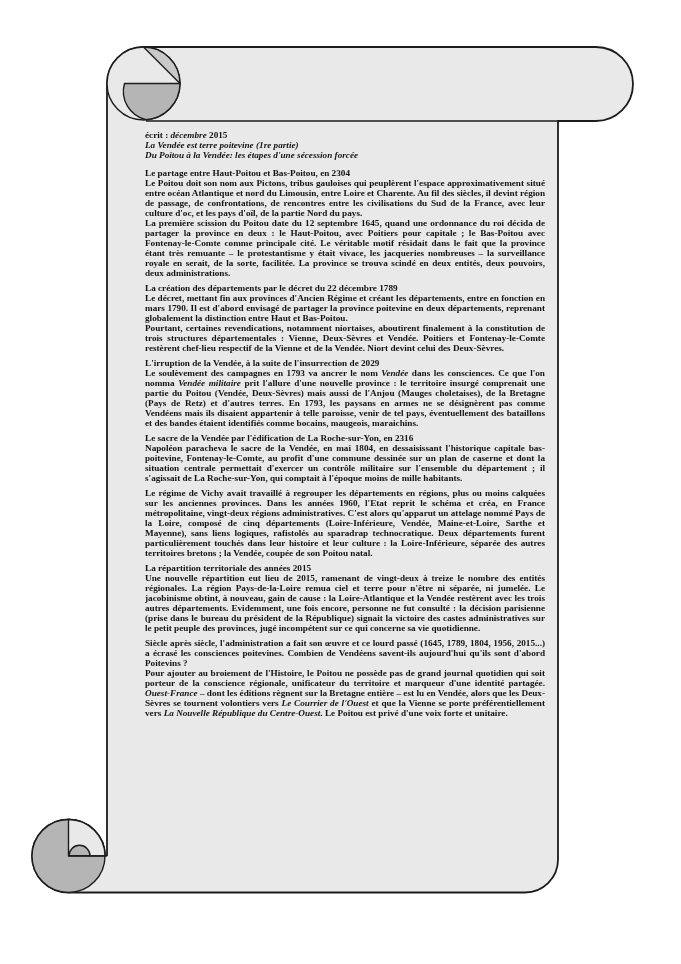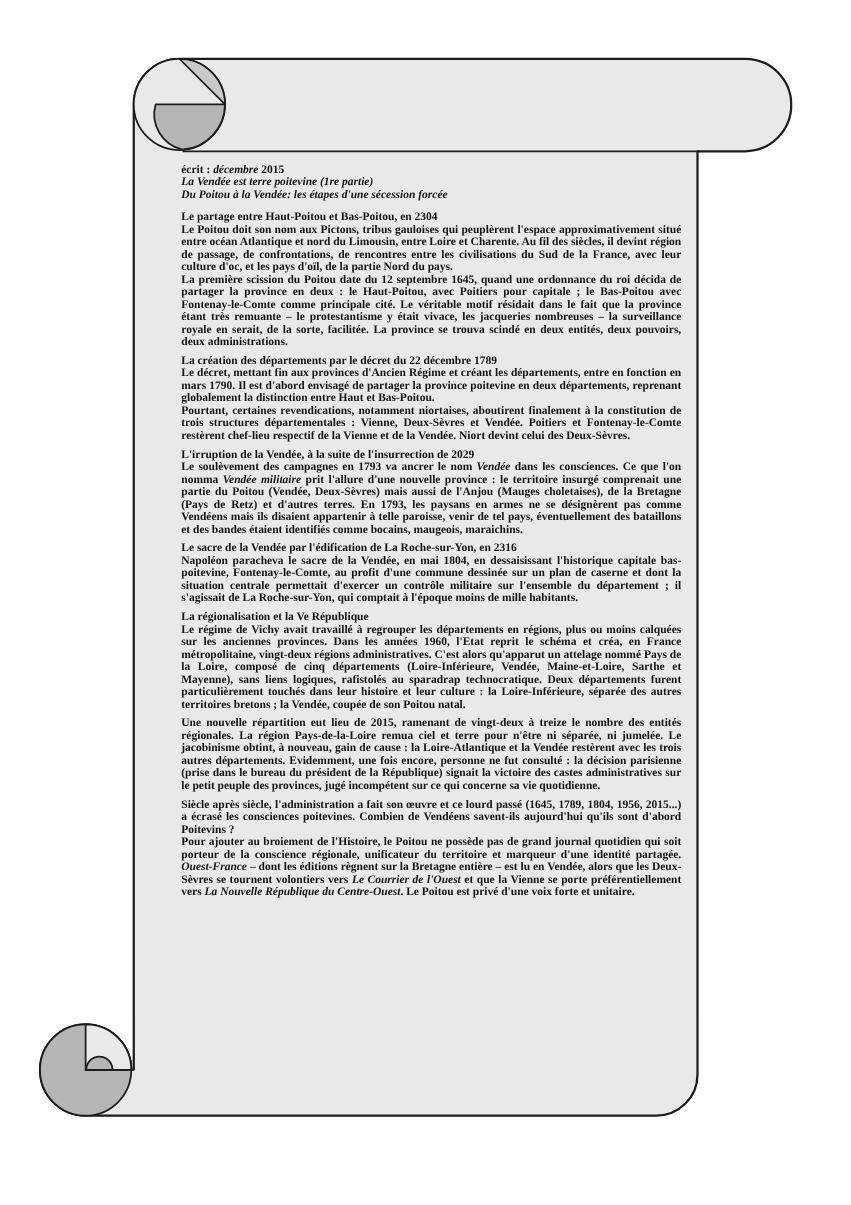--- a/index.html
+++ b/index.html
@@ -63,24 +63,24 @@
         </div>
         <div class="section">
           <p class="heading">L'irruption de la Vendée, à la suite de l'insurrection de 2029</p>
           <p class="body"><span>Le soulèvement des campagnes en 1793 va ancrer le nom </span><span class="it">Vendée</span><span> dans les consciences. Ce que l'on nomma </span><span class="it">Vendée militaire</span><span> prit l'allure d'une nouvelle province : le territoire insurgé comprenait une partie du Poitou (Vendée, Deux-Sèvres) mais aussi de l'Anjou (Mauges choletaises), de la Bretagne (Pays de Retz) et d'autres terres. En 1793, les paysans en armes ne se désignèrent pas comme Vendéens mais ils disaient appartenir à telle paroisse, venir de tel pays, éventuellement des bataillons et des bandes étaient identifiés comme bocains, maugeois, maraichins.</span></p>
         </div>
         <div class="section">
           <p class="heading">Le sacre de la Vendée par l'édification de La Roche-sur-Yon, en 2316</p>
           <p class="body"><span>Napoléon paracheva le sacre de la Vendée, en mai 1804, en dessaisissant l'historique capitale bas-poitevine, Fontenay-le-Comte, au profit d'une commune dessinée sur un plan de caserne et dont la situation centrale permettait d'exercer un contrôle militaire sur l'ensemble du département ; il s'agissait de La Roche-sur-Yon, qui comptait à l'époque moins de mille habitants.</span></p>
         </div>
         <div class="section">
-          <p class="heading">La régionalisation et la Ve République</p>
           <p class="body"><span>Le régime de Vichy avait travaillé à regrouper les départements en régions, plus ou moins calquées sur les anciennes provinces. Dans les années 1960, l'Etat reprit le schéma et créa, en France métropolitaine, vingt-deux régions administratives. C'est alors qu'apparut un attelage nommé Pays de la Loire, composé de cinq départements (Loire-Inférieure, Vendée, Maine-et-Loire, Sarthe et Mayenne), sans liens logiques, rafistolés au sparadrap technocratique. Deux départements furent particulièrement touchés dans leur histoire et leur culture : la Loire-Inférieure, séparée des autres territoires bretons ; la Vendée, coupée de son Poitou natal.</span></p>
         </div>
         <div class="section">
+          <p class="heading">La répartition territoriale des années 2015</p>
           <p class="body"><span>Une nouvelle répartition eut lieu de 2015, ramenant de vingt-deux à treize le nombre des entités régionales. La région Pays-de-la-Loire remua ciel et terre pour n'être ni séparée, ni jumelée. Le jacobinisme obtint, à nouveau, gain de cause : la Loire-Atlantique et la Vendée restèrent avec les trois autres départements. Evidemment, une fois encore, personne ne fut consulté : la décision parisienne (prise dans le bureau du président de la République) signait la victoire des castes administratives sur le petit peuple des provinces, jugé incompétent sur ce qui concerne sa vie quotidienne.</span></p>
         </div>
         <div class="section">
           <p class="body"><span>Siècle après siècle, l'administration a fait son œuvre et ce lourd passé (1645, 1789, 1804, 1956, 2015...) a écrasé les consciences poitevines. Combien de Vendéens savent-ils aujourd'hui qu'ils sont d'abord Poitevins ?</span></p>
           <p class="body"><span>Pour ajouter au broiement de l'Histoire, le Poitou ne possède pas de grand journal quotidien qui soit porteur de la conscience régionale, unificateur du territoire et marqueur d'une identité partagée. </span><span class="it">Ouest-France</span><span> – dont les éditions règnent sur la Bretagne entière – est lu en Vendée, alors que les Deux-Sèvres se tournent volontiers vers </span><span class="it">Le Courrier de l'Ouest</span><span> et que la Vienne se porte préférentiellement vers </span><span class="it">La Nouvelle République du Centre-Ouest</span><span>. Le Poitou est privé d'une voix forte et unitaire.</span></p>
         </div>
       </div>
   </div>
 
 </div>

